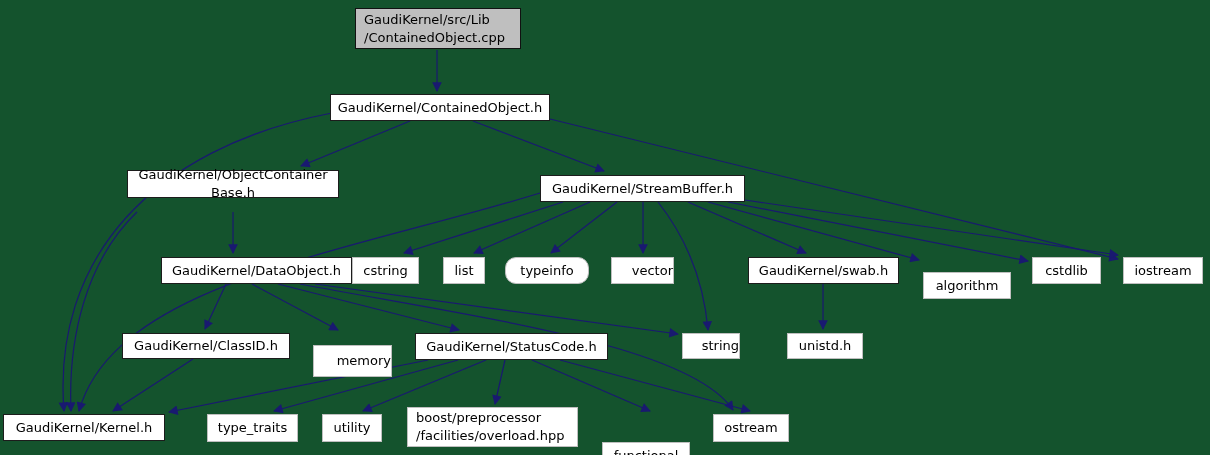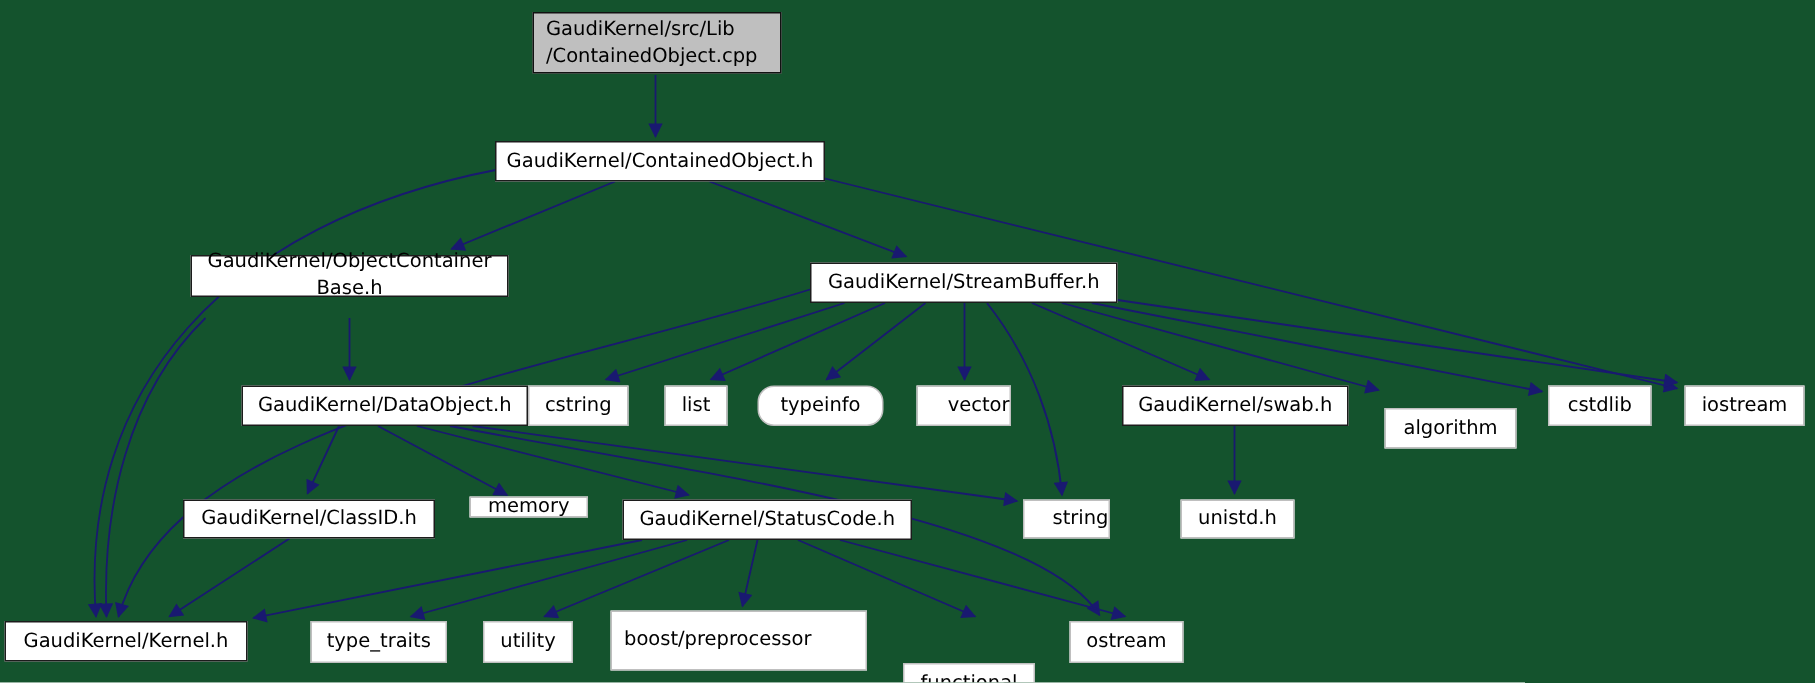--- a/index.html
+++ b/index.html
@@ -106,21 +106,21 @@
     </div>
     <div class="node external" style="left: 1032px; top: 257px; width: 69px; height: 27px;">
       <div class="line">cstdlib</div>
     </div>
     <div class="node external" style="left: 1123px; top: 257px; width: 80px; height: 27px;">
       <div class="line">iostream</div>
     </div>
     <div class="node header" style="left: 122px; top: 333px; width: 168px; height: 26px;">
       <div class="line">GaudiKernel/ClassID.h</div>
     </div>
-    <div class="node external" style="left: 313px; top: 331px; width: 79px; height: 14px;">
+    <div class="node external" style="left: 313px; top: 345px; width: 79px; height: 32px; align-items: flex-end;">
       <div class="line">memory</div>
     </div>
     <div class="node header" style="left: 415px; top: 333px; width: 193px; height: 27px;">
       <div class="line">GaudiKernel/StatusCode.h</div>
     </div>
     <div class="node external" style="left: 682px; top: 333px; width: 58px; height: 26px; align-items: flex-end;">
       <div class="line">string</div>
     </div>
     <div class="node external" style="left: 787px; top: 333px; width: 76px; height: 26px;">
       <div class="line">unistd.h</div>
@@ -129,20 +129,21 @@
       <div class="line">GaudiKernel/Kernel.h</div>
     </div>
     <div class="node external" style="left: 207px; top: 414px; width: 91px; height: 28px;">
       <div class="line">type_traits</div>
     </div>
     <div class="node external" style="left: 322px; top: 414px; width: 60px; height: 28px;">
       <div class="line">utility</div>
     </div>
     <div class="node external left" style="left: 407px; top: 407px; width: 171px; height: 40px;">
       <div class="line">boost/preprocessor</div>
+      <div class="line">/facilities/overload.hpp</div>
     </div>
     <div class="node external" style="left: 602px; top: 414px; width: 88px; height: 28px; margin-top: 28px;">
       <div class="line">functional</div>
     </div>
     <div class="node external" style="left: 713px; top: 414px; width: 76px; height: 28px;">
       <div class="line">ostream</div>
     </div>
   </div>
 
 </body></html>

